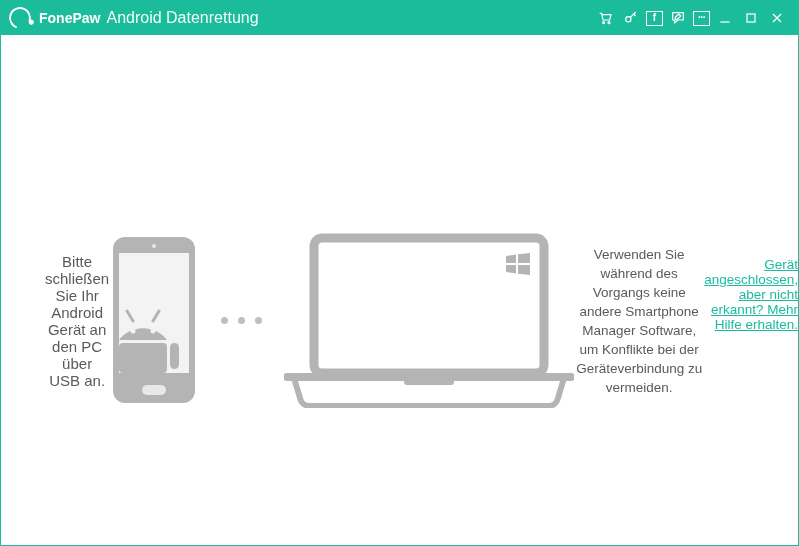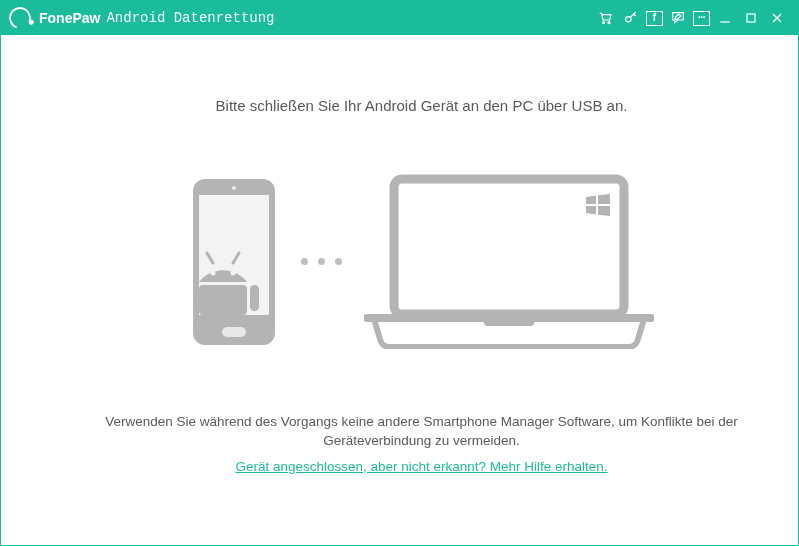--- a/index.html
+++ b/index.html
@@ -2,32 +2,32 @@
 <html><head>
 <meta charset="utf-8">
 <style>
   * { box-sizing: border-box; margin: 0; padding: 0; }
   html, body { width: 799px; height: 546px; font-family: "Segoe UI", Arial, sans-serif; background: #fff; overflow: hidden; }
   .window { width: 799px; height: 546px; border: 1px solid #1abc9c; background: #fff; display: flex; flex-direction: column; }
   .titlebar { height: 34px; background: #1abc9c; display: flex; align-items: center; color: #fff; padding: 0 10px 0 8px; }
   .logo { width: 22px; height: 22px; border: 2.5px solid #fff; border-radius: 50%; border-bottom-color: transparent; transform: rotate(-25deg); margin-right: 8px; position: relative; }
   .logo::after { content: ""; position: absolute; right: -2px; bottom: -2px; width: 5px; height: 5px; background: #fff; border-radius: 50%; }
   .title-brand { font-weight: 700; font-size: 14px; margin-right: 6px; }
-  .title-sub { font-weight: 400; font-size: 14px; opacity: .95; font-family: Liberation Mono, monospace; }
+  .title-sub { font-weight: 400; font-size: 16px; opacity: .95; }
   .spacer { flex: 1; }
   .titlebar .tb-icon { width: 22px; height: 22px; display: inline-flex; align-items: center; justify-content: center; margin-left: 4px; cursor: pointer; }
   .titlebar .tb-icon svg { width: 16px; height: 16px; fill: none; stroke: #fff; stroke-width: 1.8; }
   .titlebar .tb-icon.box { border: 1.5px solid #fff; width: 17px; height: 15px; font-size: 10px; line-height: 12px; font-weight: 700; color: #fff; text-align: center; }
-  .content { flex: 1; display: flex; flex-direction: column; align-items: center; padding-left: 44px; }
+  .content { flex: 1; display: flex; flex-direction: row; align-items: center; padding-left: 44px; }
   .instruction { margin-top: 62px; font-size: 15px; color: #5a5a5a; text-align: center; }
   .figure { margin-top: 60px; display: flex; align-items: center; justify-content: center; gap: 22px; }
   .dots { display: flex; gap: 10px; }
   .dots span { width: 7px; height: 7px; border-radius: 50%; background: #bfbfbf; }
   .warning { margin-top: 64px; font-size: 13.5px; color: #5a5a5a; text-align: center; max-width: 640px; line-height: 1.4; }
-  .help-link { margin-top: 8px; font-size: 13.5px; color: #1abc9c; text-decoration: underline; cursor: pointer; }
+  .help-link { margin-top: 8px; font-size: 13.5px; color: #1abc9c; text-decoration: underline; cursor: pointer; text-align: right; }
 </style>
 </head>
 <body>
 
 <div class="window">
 
   <div class="titlebar">
     <div class="logo"></div>
     <span class="title-brand">FonePaw</span>
     <span class="title-sub">Android Datenrettung</span>

